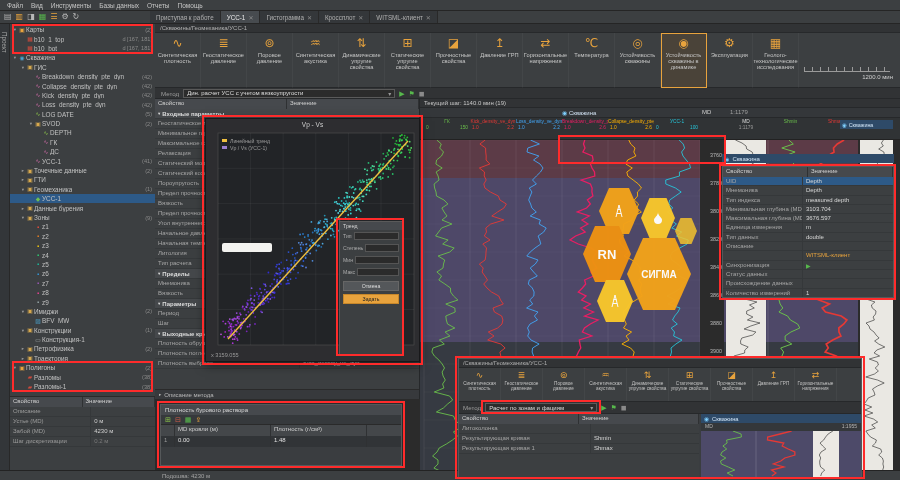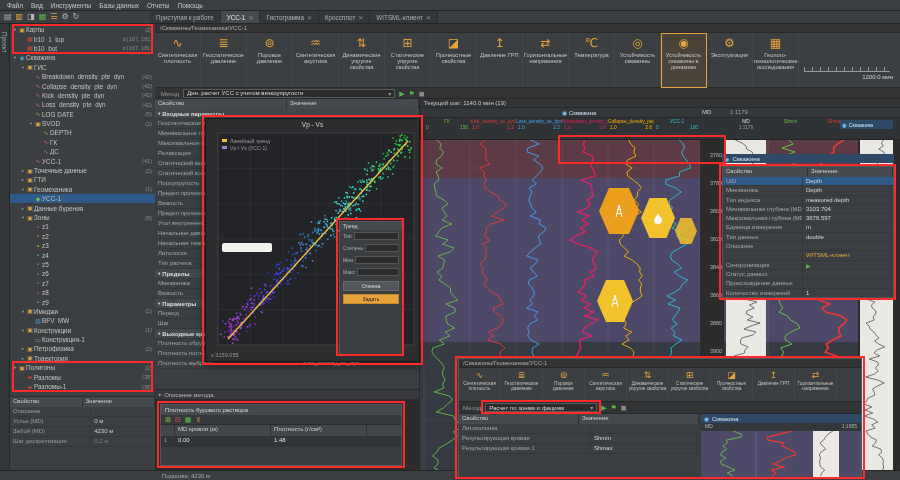--- a/index.html
+++ b/index.html
@@ -1430,20 +1430,26 @@
         <span><svg width="12" height="14" viewBox="0 0 12 14">
             <path d="M3 13 L6 1 L9 13 M3.8 9.5 h4.4 M4.5 5.5 h3" stroke="#fff" stroke-width="1" fill="none"></path>
           </svg></span>
       </div>
       <div class="hex" style="left:58px;top:10px;width:34px;height:40px;background:#f8c62c">
         <span><svg width="10" height="12" viewBox="0 0 10 12">
             <path d="M5 0 C5 4 1 5.5 1 8 a4 4 0 0 0 8 0 C9 5.5 5 4 5 0Z" fill="#fff"></path>
           </svg></span>
       </div>
       <div class="hex" style="left:92px;top:30px;width:22px;height:26px;background:#f8c62c;opacity:.85"></div>
+      <div class="hex" style="left:0;top:38px;width:48px;height:56px;background:#ef9212;font-size:13px">
+        <span>RN</span>
+      </div>
+      <div class="hex" style="left:44px;top:50px;width:64px;height:72px;background:#f2a21a;font-size:10px">
+        <span>СИГМА</span>
+      </div>
       <div class="hex" style="left:14px;top:92px;width:36px;height:42px;background:#f8c62c">
         <span><svg width="12" height="14" viewBox="0 0 12 14">
             <path d="M3 13 L6 1 L9 13 M3.8 9.5 h4.4 M4.5 5.5 h3" stroke="#fff" stroke-width="1" fill="none"></path>
           </svg></span>
       </div>
     </div>
   <div id="annos">
       <div class="anno" style="left:12px;top:24px;width:141px;height:30px"></div>
       <div class="anno" style="left:12px;top:361px;width:141px;height:31px"></div>
       <div class="anno" style="left:202px;top:115px;width:221px;height:250px"></div>

